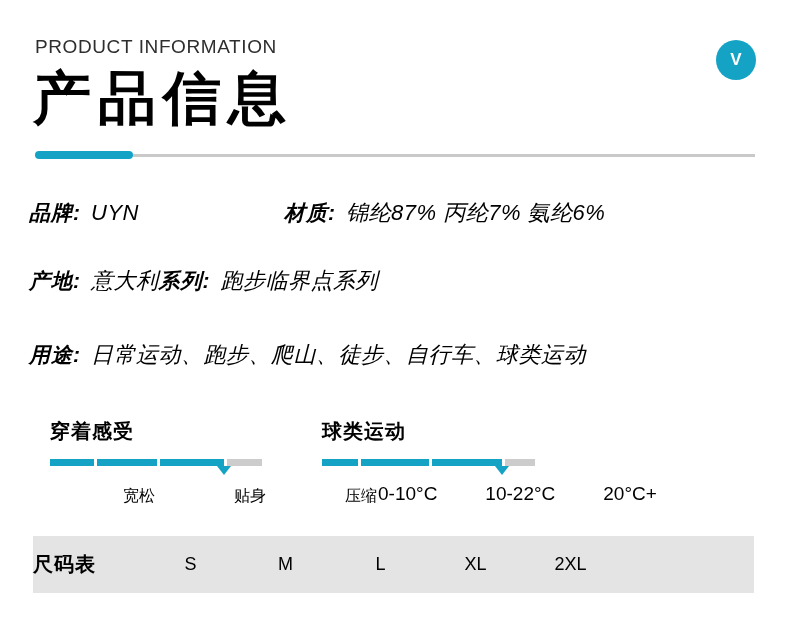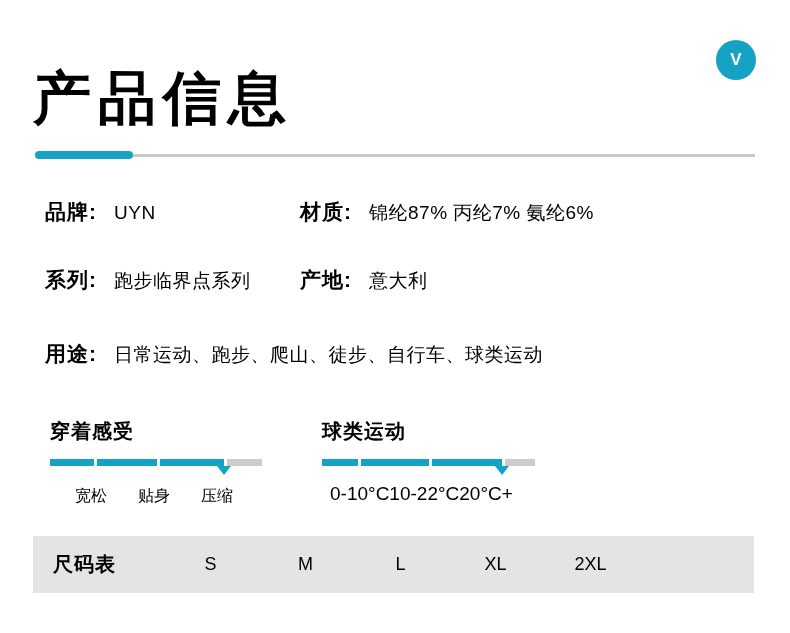--- a/index.html
+++ b/index.html
@@ -34,28 +34,28 @@
 
   
   .divider {
     position:absolute; left:35px; top:151px; width:720px; height:8px;
     display:flex; align-items:center;
   }
   .divider .pill { width:98px; height:8px; border-radius:4px; background:#14a3c5; }
   .divider .line { flex:1; height:3px; background:#c9c9c9; }
 
   
-  .spec-row { position:absolute; left:45px; width:710px; display:flex; align-items:center; }
+  .spec-row { position:absolute; left:29px; width:710px; display:flex; align-items:center;font-style:italic; }
   .row-1 { top:198px; }
   .row-2 { top:266px; }
   .row-3 { top:340px; }
   .spec-cell { display:flex; align-items:baseline; }
   .spec-cell.left { width:255px; }
   .spec-label { font-size:21px; font-weight:700; letter-spacing:1px; white-space:nowrap; }
-  .spec-value { font-size:19px; margin-left:17px; letter-spacing:0.5px; white-space:nowrap; }
+  .spec-value { font-size:22px; margin-left:10px; letter-spacing:0.5px; white-space:nowrap; }
 
   
   .sliders { position:absolute; left:50px; top:418px; display:flex; }
   .slider-col-1 { width:272px; }
   .slider-title { font-size:20px; font-weight:700; letter-spacing:1px; }
   .slider-track {
     position:relative; margin-top:14px; height:16px;
     display:flex; align-items:flex-start;
   }
   .track-1 { width:212px; }
@@ -68,36 +68,37 @@
     position:absolute; top:7px; width:0; height:0;
     border-left:7px solid transparent;
     border-right:7px solid transparent;
     border-top:9px solid #14a3c5;
   }
   .marker-1 { left:167px; }
   .marker-2 { left:173px; }
   .slider-options { display:flex; color:#000; }
   .options-1 { margin-top:11px; padding-left:25px; gap:31px; font-size:16px; }
   .options-2 { margin-top:8px; padding-left:8px; font-size:19px; }
-  .slider-options span { white-space:nowrap; }
+  .slider-options span { white-space:nowrap;margin-left:48px; }
 
   
   .size-band {
     position:absolute; left:33px; top:536px; width:721px; height:57px;
     background:#e4e4e4; display:flex; align-items:center;
-    box-sizing:border-box; padding-left:20px;
+    box-sizing:border-box; 
   }
   .size-label { width:110px; font-size:20px; font-weight:700; letter-spacing:1px; }
   .size-cell { width:95px; text-align:center; font-size:18px; }
 </style>
 </head>
 <body>
 
 <div class="page">
 
+  <div class="eyebrow">PRODUCT INFORMATION</div>
   <div class="title">产品信息</div>
   <div class="logo">
     <span>V</span>
   </div>
 
   <div class="divider">
     <div class="pill"></div>
     <div class="line"></div>
   </div>
 
@@ -106,27 +107,27 @@
       <span class="spec-label">品牌:</span>
       <span class="spec-value">UYN</span>
     </div>
     <div class="spec-cell">
       <span class="spec-label">材质:</span>
       <span class="spec-value">锦纶87% 丙纶7% 氨纶6%</span>
     </div>
   </div>
 
   <div class="spec-row row-2">
+    <div class="spec-cell">
+      <span class="spec-label">产地:</span>
+      <span class="spec-value">意大利</span>
+    </div>
     <div class="spec-cell left">
       <span class="spec-label">系列:</span>
       <span class="spec-value">跑步临界点系列</span>
-    </div>
-    <div class="spec-cell">
-      <span class="spec-label">产地:</span>
-      <span class="spec-value">意大利</span>
     </div>
   </div>
 
   <div class="spec-row row-3">
     <div class="spec-cell">
       <span class="spec-label">用途:</span>
       <span class="spec-value">日常运动、跑步、爬山、徒步、自行车、球类运动</span>
     </div>
   </div>
 

